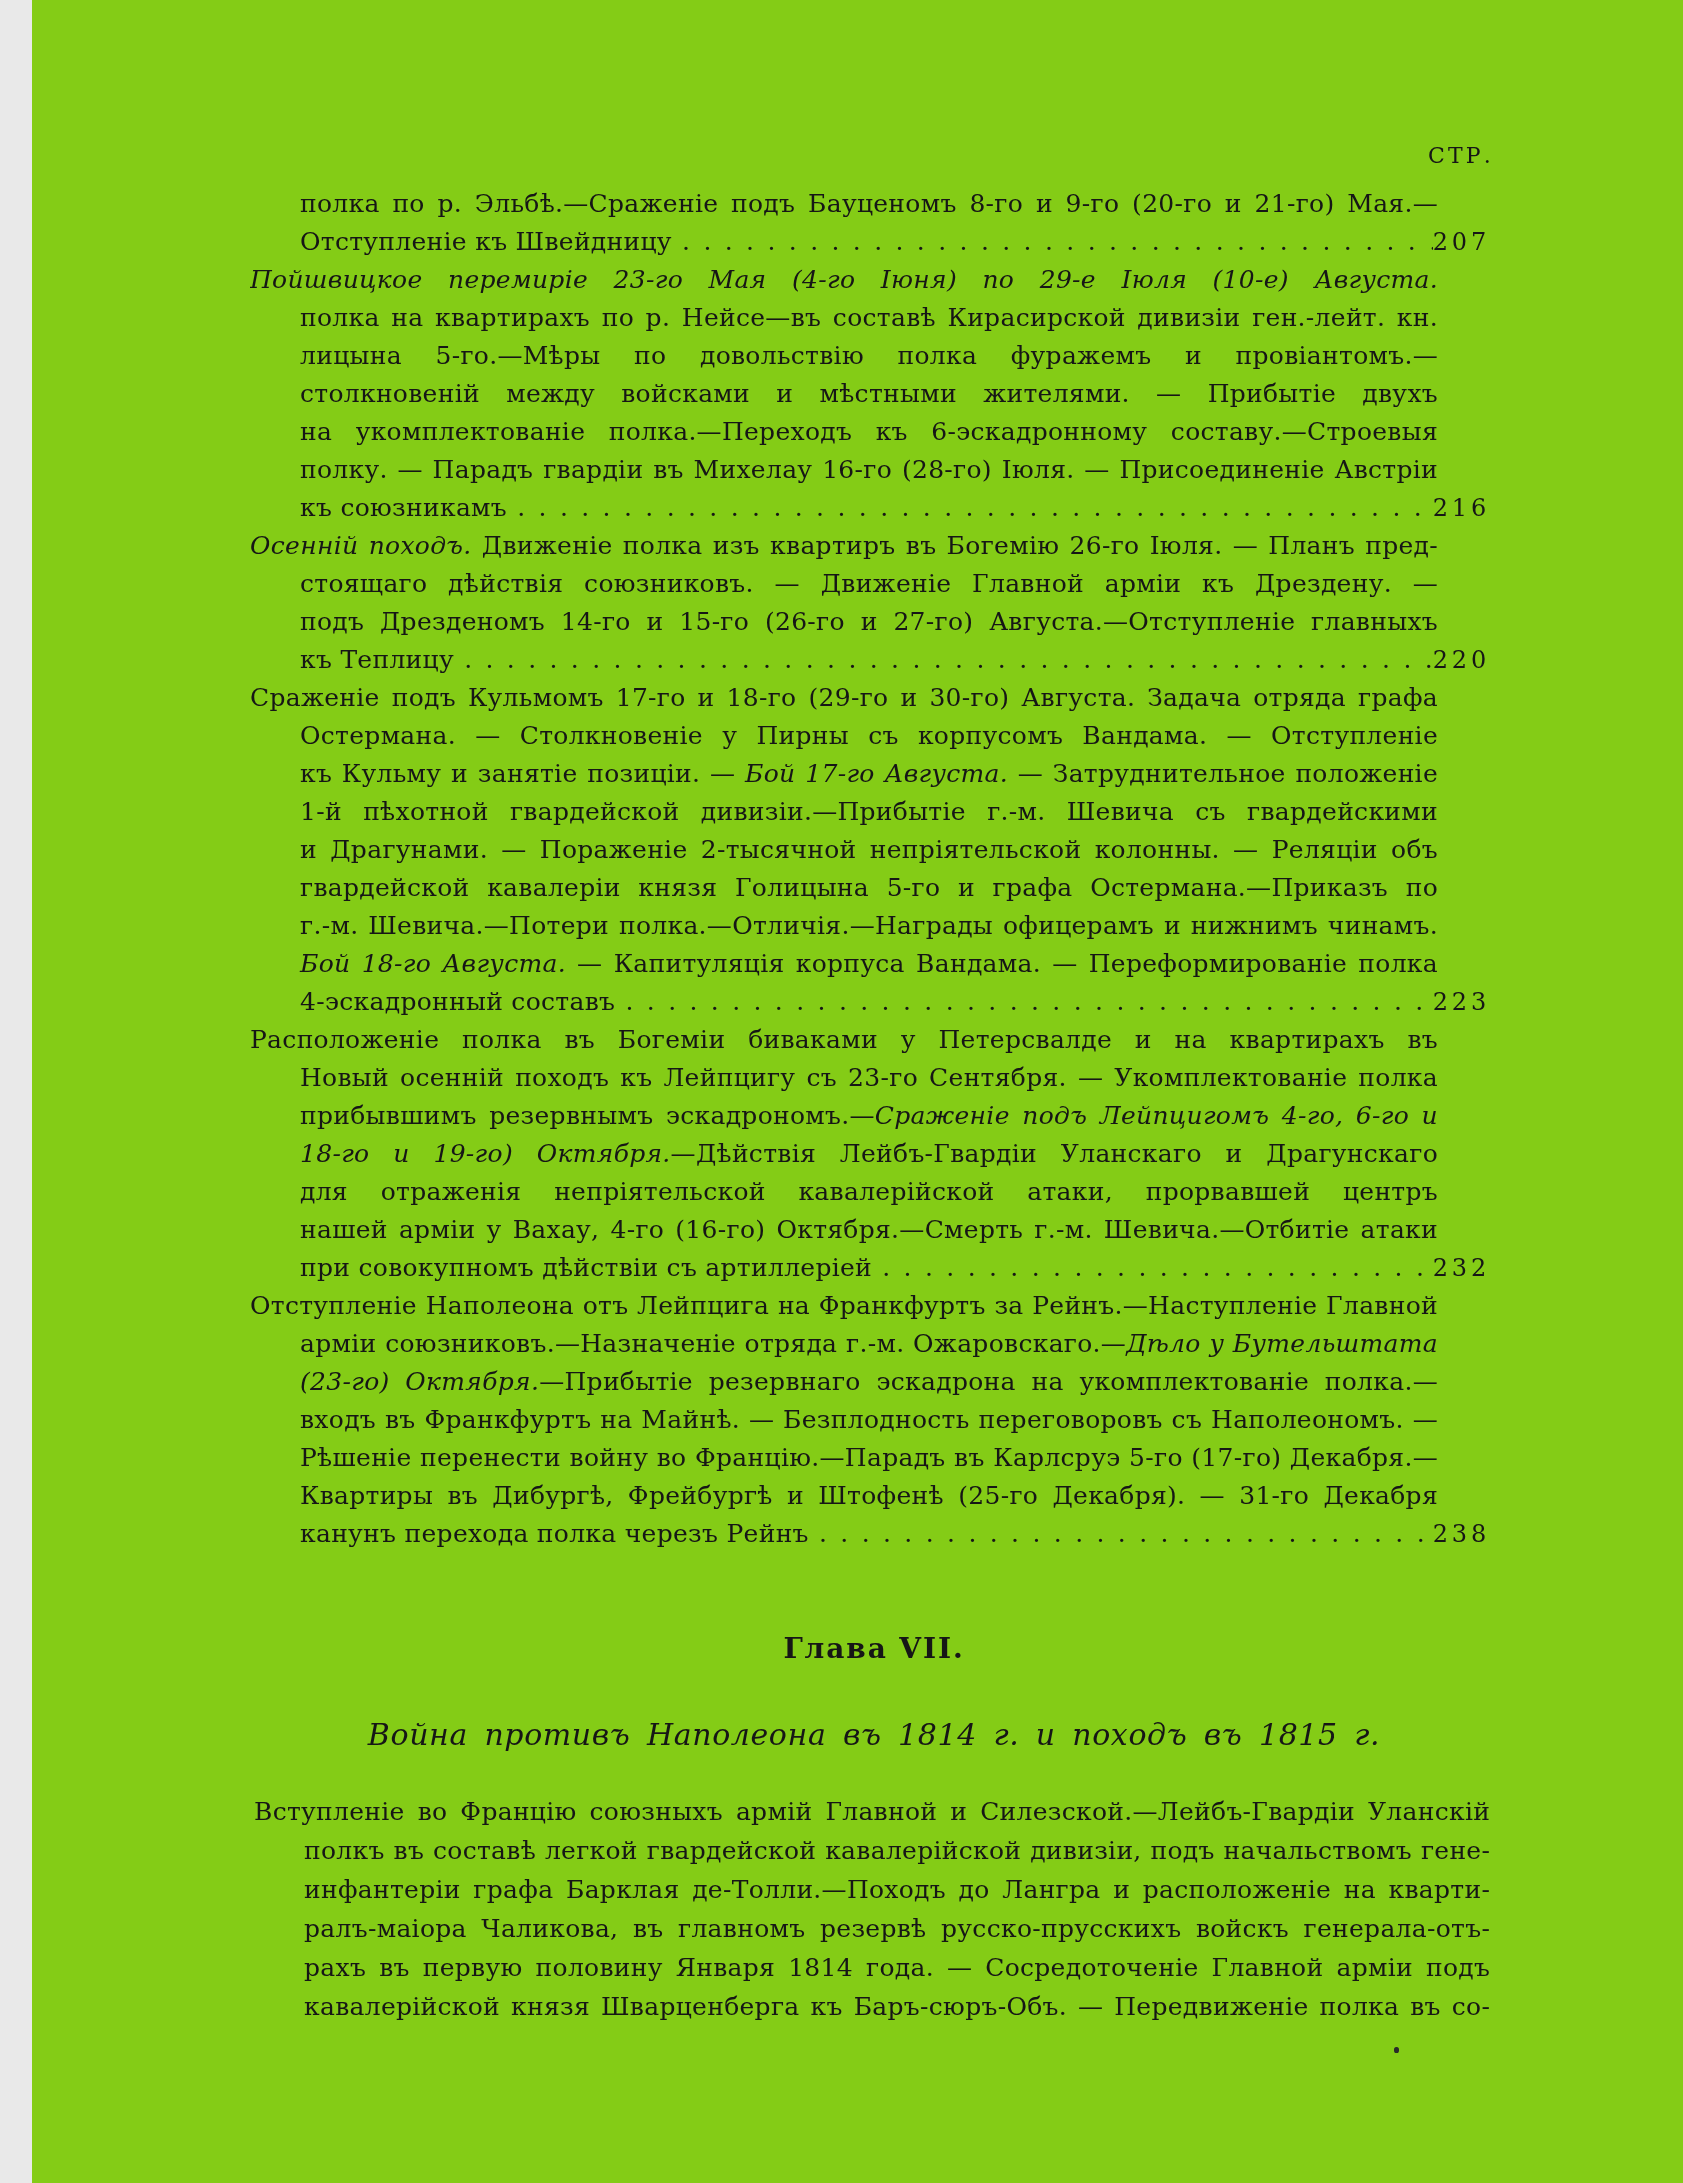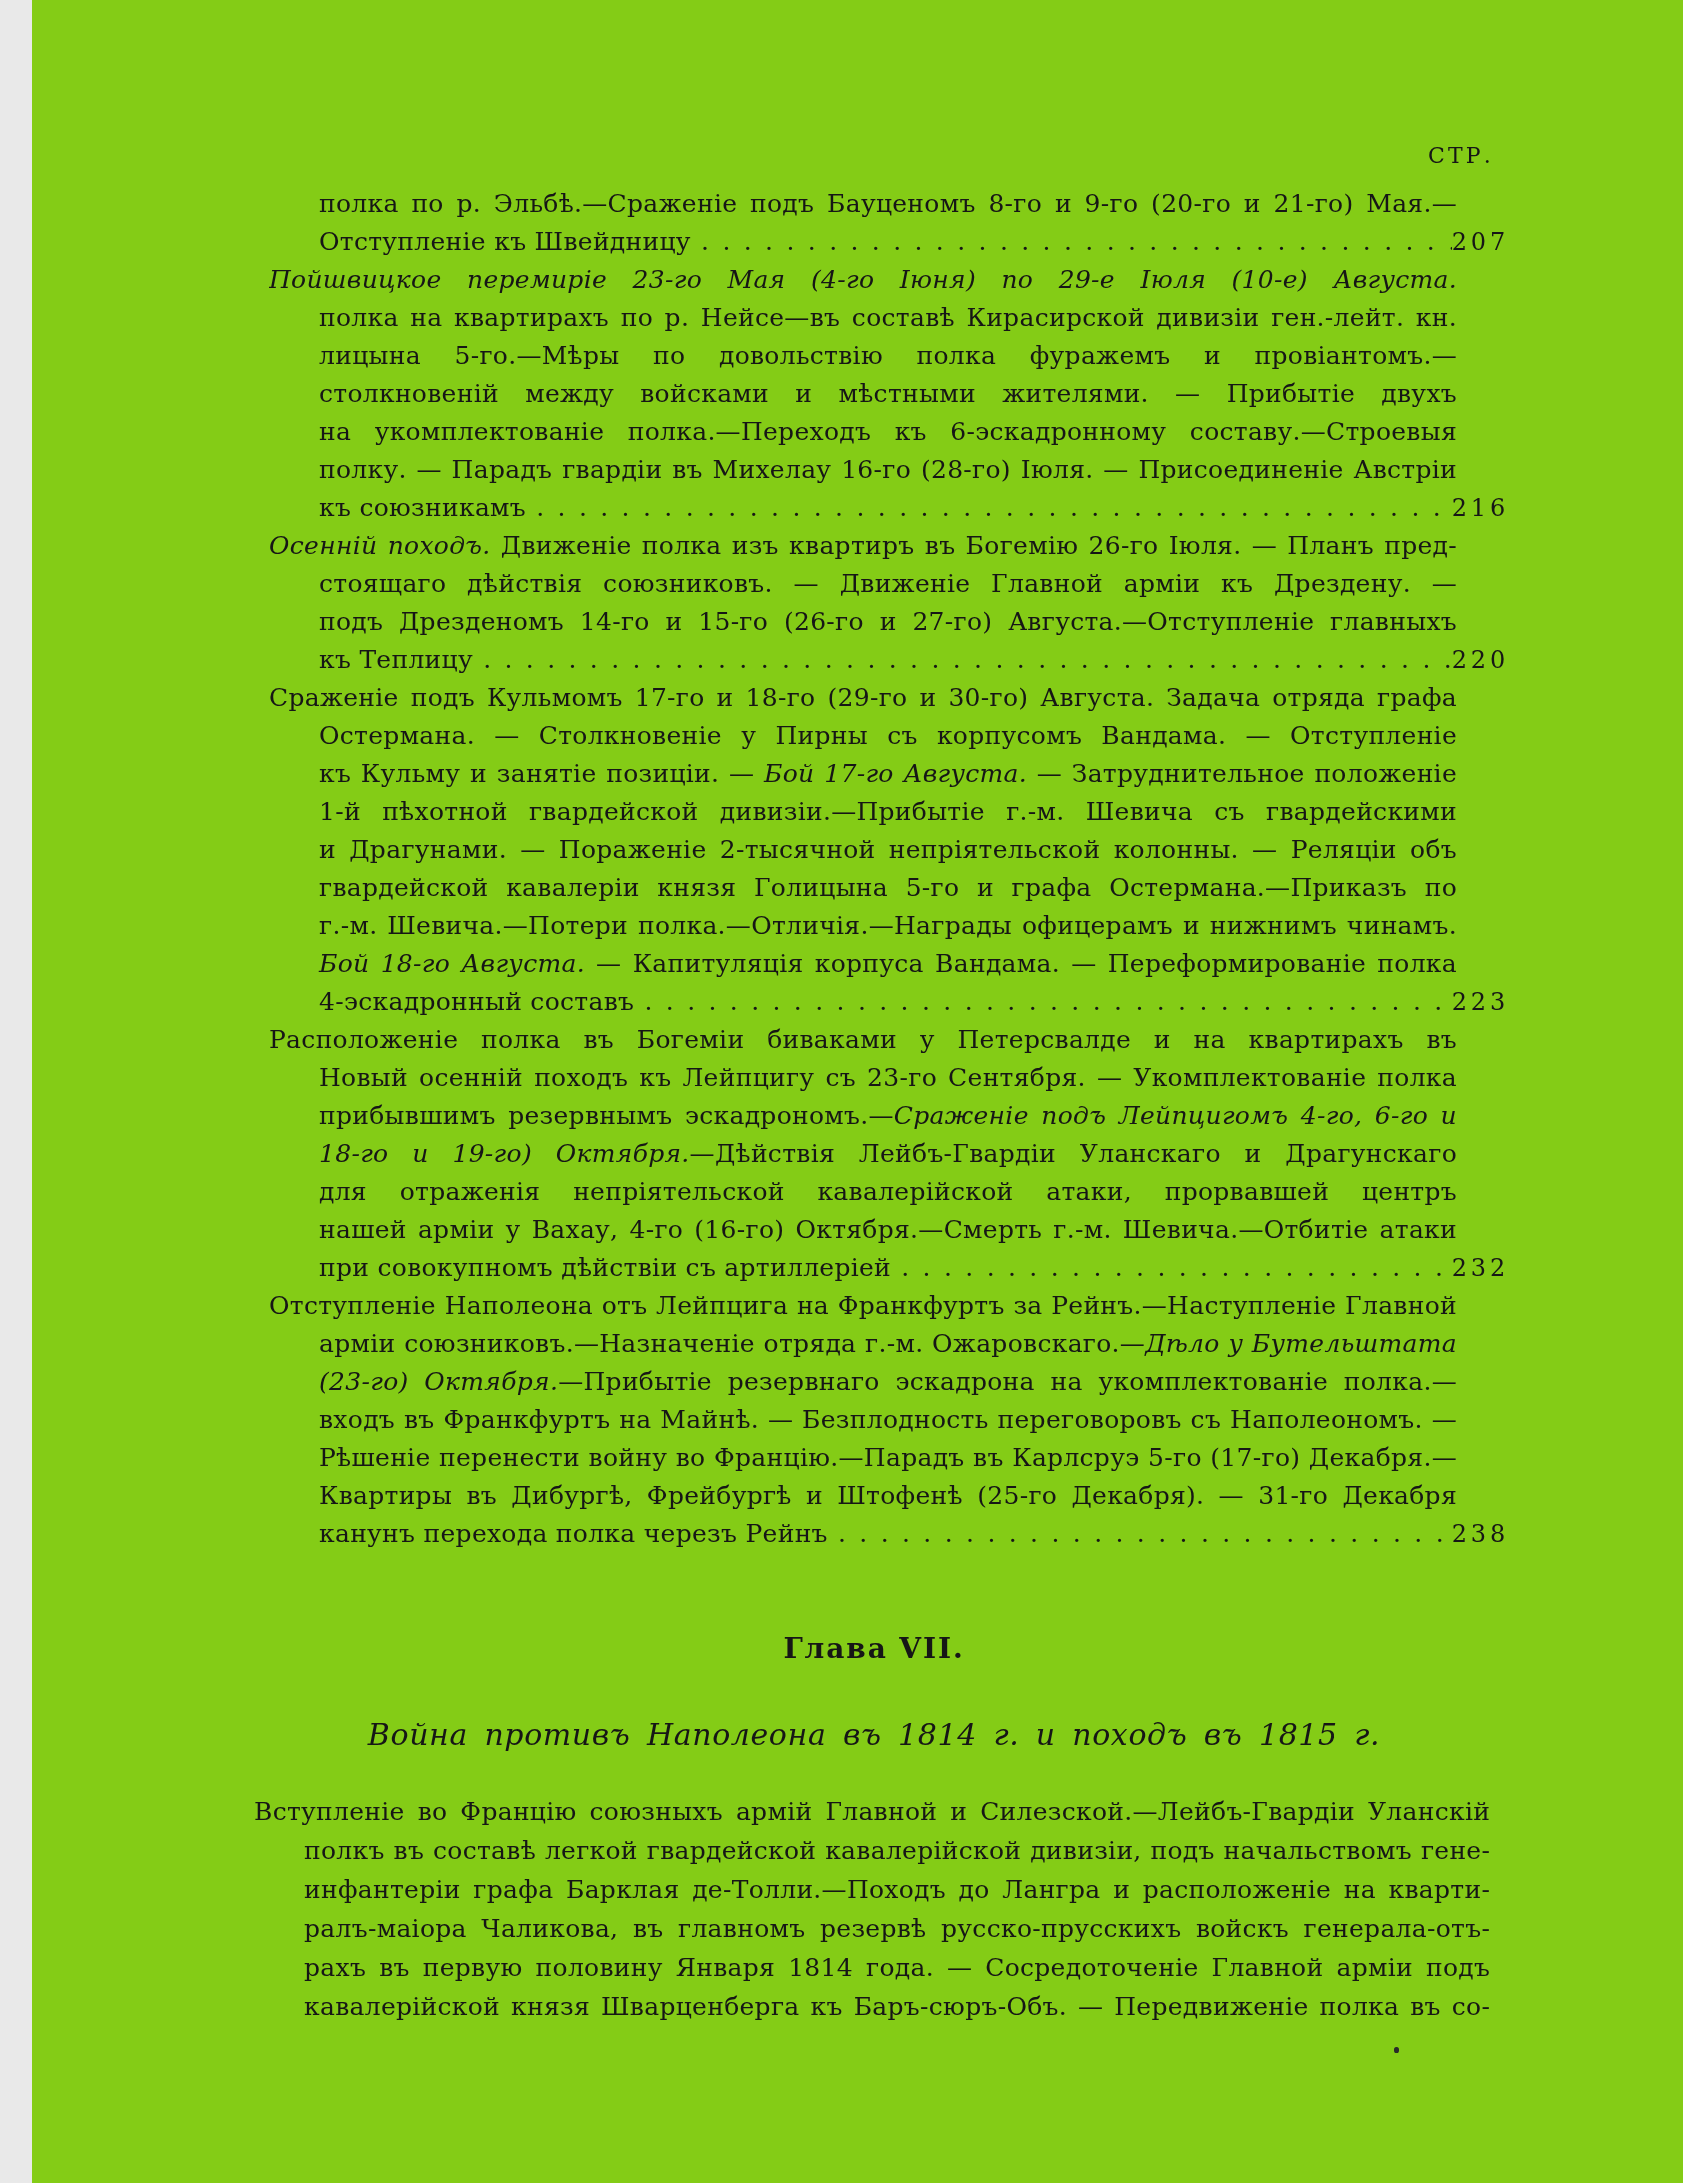--- a/index.html
+++ b/index.html
@@ -10,21 +10,21 @@
     color:#161616;
     font-family:"DejaVu Serif","Liberation Serif",serif;
     overflow:hidden;
     margin-left:32px;
   }
   .col-header {
     position:absolute; top:143px; left:222px; width:1240px;
     text-align:right; font-size:22px; letter-spacing:3.2px;
   }
   .toc {
-    position:absolute; top:185px; left:237px; width:1240px;
+    position:absolute; top:185px; left:218px; width:1240px;
     font-size:25px; line-height:38px; letter-spacing:0.3px;
   }
   .summary {
     position:absolute; top:1792px; left:222px; width:1240px;
     font-size:25px; line-height:39px; letter-spacing:0.3px;
   }
   .tline {
     text-align:justify; text-align-last:justify;
     height:38px; overflow:hidden;
     padding-right:52px;

